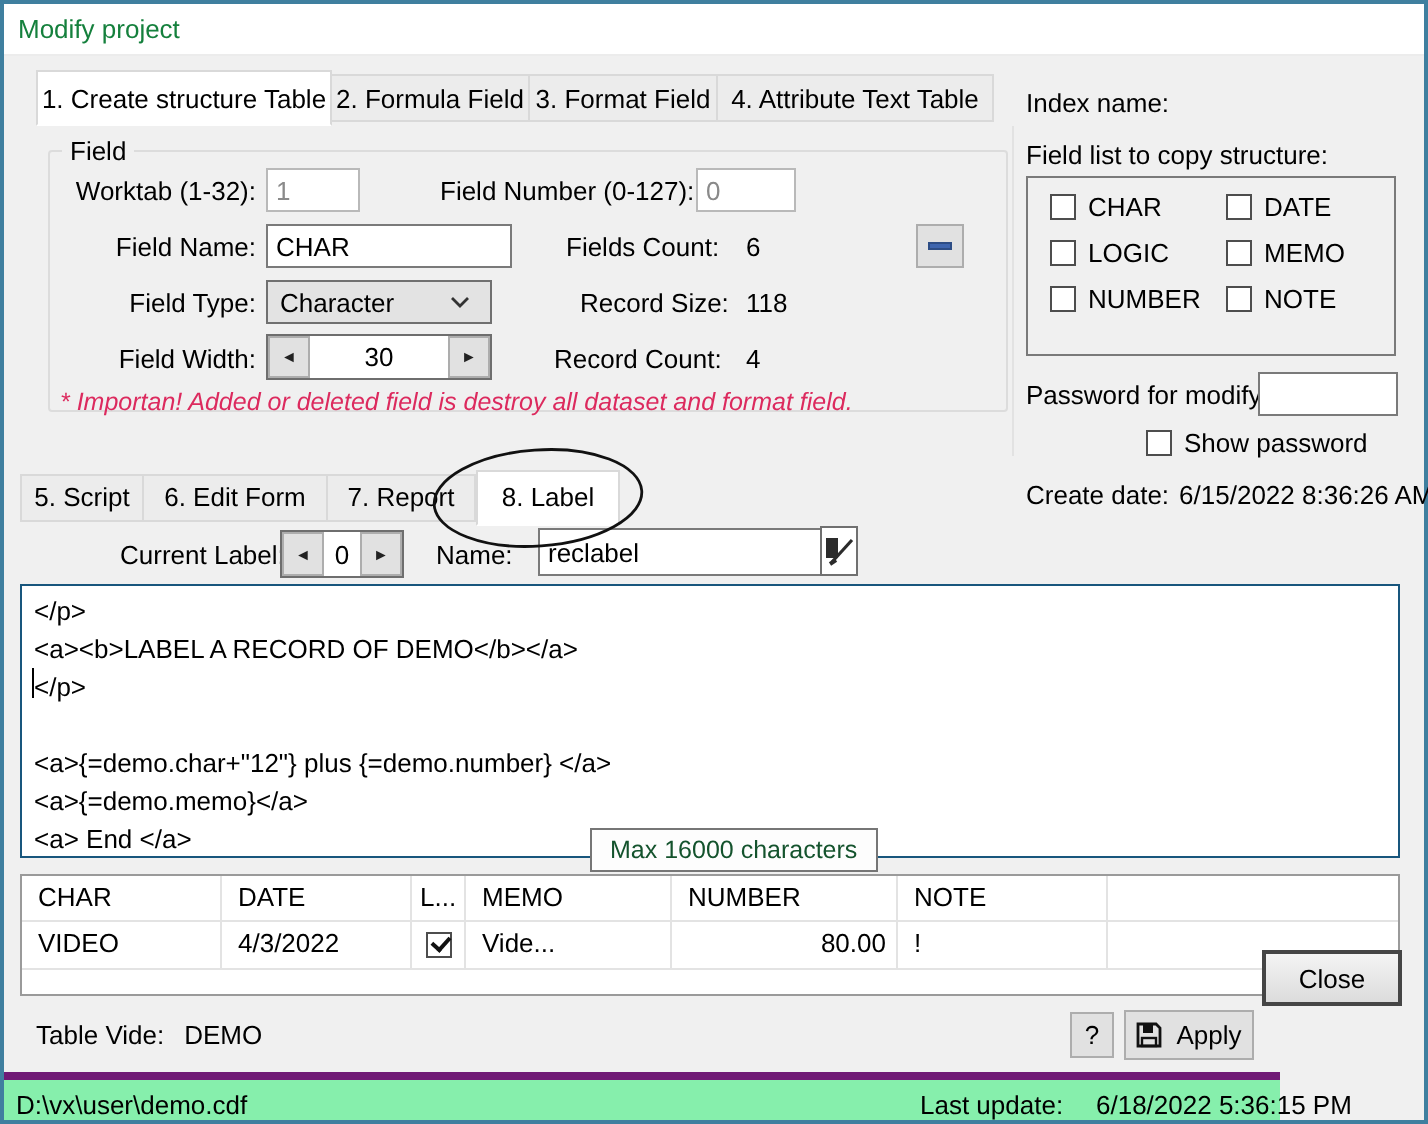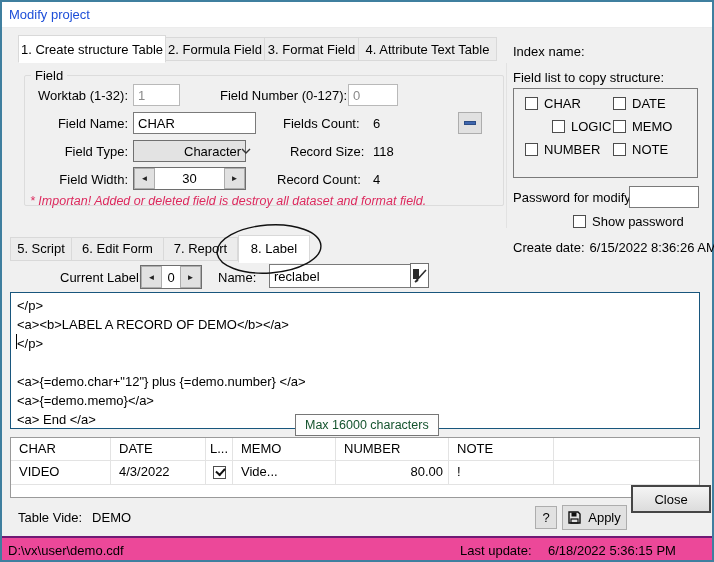--- a/index.html
+++ b/index.html
@@ -1,41 +1,41 @@
 <!DOCTYPE html>
 <html><head>
 <meta charset="utf-8">
 <style>
   * { margin:0; padding:0; box-sizing:border-box; font-family:"Liberation Sans", sans-serif; }
   html,body { width:714px; height:562px; background:#fff; overflow:hidden; }
   .window { position:absolute; inset:0; width:714px; height:562px; border:2px solid #3f7f9f; background:#f0f0f0; }
   .abs { position:absolute; }
   .titlebar { left:0; top:0; width:710px; height:26px; background:#fff; border-bottom:1px solid #ececec; }
-  .titlebar .t { position:absolute; left:7px; top:5px; font-size:13px; color:#1d4ed8; }
+  .titlebar .t { position:absolute; left:7px; top:5px; font-size:13px; color:#15803d; }
 
   
   .tabrow { display:flex; align-items:center; }
   .tab { height:24px; background:#ececec; border:1px solid #d9d9d9; border-left:none; font-size:13px;
          display:flex; align-items:center; justify-content:center; color:#000; white-space:nowrap; }
   .tab:first-child { border-left:1px solid #d9d9d9; }
   .tab.active { background:#fff; height:28px; border:1px solid #d9d9d9; border-bottom:1px solid #fff; z-index:2; }
 
   .vsep { width:1px; background:#e2e2e2; }
 
   fieldset.group { border:1px solid #dcdcdc; border-radius:2px; }
   fieldset.group legend { font-size:13px; padding:0 4px; margin-left:6px; color:#000; }
 
   .lbl { font-size:13px; color:#000; white-space:nowrap; }
   .lbl.r { text-align:right; }
   .val { font-size:13px; color:#000; white-space:nowrap; }
 
   input.tb { border:1px solid #7a7a7a; background:#fff; font-size:13px; padding:1px 4px; outline:none; }
   input.tb.dim { border-color:#b9b9b9; color:#8a8a8a; }
 
-  .combo { border:1px solid #707070; background:#e3e3e3; font-size:13px; display:flex; align-items:center;padding-left:44px; }
+  .combo { border:1px solid #707070; background:#e3e3e3; font-size:13px; display:flex; align-items:center; }
   .combo .ct { flex:1; padding-left:6px; }
   .combo .chev { width:20px; text-align:center; color:#333; font-size:11px; }
 
   .stepper { border:1px solid #6e6e6e; background:#fff; display:flex; align-items:stretch; }
   .stepper .sbtn { width:21px; background:#e1e1e1; border:1px solid #adadad; display:flex; align-items:center; justify-content:center;
                    font-size:8px; color:#222; cursor:default; }
   .stepper .sval { flex:1; display:flex; align-items:center; justify-content:center; font-size:13px; }
 
   .btn { background:#e1e1e1; border:1px solid #adadad; font-size:13px; display:flex; align-items:center; justify-content:center; color:#000; }
   .btn.default { background:linear-gradient(#f4f4f4,#dcdcdc); border:2px solid #454545; }
@@ -51,21 +51,21 @@
 
   .tooltip { background:#fdfdfd; border:1px solid #767676; color:#14532d; font-size:12.5px; padding:3px 9px; z-index:20; white-space:nowrap; }
 
   .grid { background:#fff; border:1px solid #9a9a9a; font-size:13px; }
   .grow { display:flex; }
   .gcell { border-right:1px solid #e3e3e3; border-bottom:1px solid #e3e3e3; padding:3px 0 3px 8px; white-space:nowrap; overflow:hidden; height:23px; }
   .gcell.num { text-align:right; padding-right:5px; padding-left:0; }
   .gcell.chk { display:flex; align-items:center; justify-content:center; padding:0; }
   .gcell.filler { border-right:none; }
 
-  .statusbar { left:0; top:534px; width:710px; height:24px; background:#ec4899; border-top:2px solid #701a75; }
+  .statusbar { left:0; top:534px; width:638px; height:24px; background:#86efac; border-top:4px solid #701a75; }
   .iconbtn { background:#fff; border:1px solid #707070; display:flex; align-items:center; justify-content:center; }
   svg { display:block; }
 </style>
 </head>
 <body>
 
 <div class="window">
 
   <div class="abs titlebar">
     <div class="t">Modify project</div>
@@ -136,21 +136,21 @@
   <div class="abs" style="left:511px; top:86px; width:185px; height:90px; border:1px solid #7a7a7a;"></div>
 
   <div class="abs" style="left:523px; top:94px; display:flex; gap:6px; align-items:center;">
     <span class="cb"></span>
       <span class="lbl">CHAR</span>
     </div>
   <div class="abs" style="left:611px; top:94px; display:flex; gap:6px; align-items:center;">
     <span class="cb"></span>
       <span class="lbl">DATE</span>
     </div>
-  <div class="abs" style="left:523px; top:117px; display:flex; gap:6px; align-items:center;margin-left:27px;">
+  <div class="abs" style="left:523px; top:117px; display:flex; gap:6px; align-items:center;">
     <span class="cb"></span>
       <span class="lbl">LOGIC</span>
     </div>
   <div class="abs" style="left:611px; top:117px; display:flex; gap:6px; align-items:center;">
     <span class="cb"></span>
       <span class="lbl">MEMO</span>
     </div>
   <div class="abs" style="left:523px; top:140px; display:flex; gap:6px; align-items:center;">
     <span class="cb"></span>
       <span class="lbl">NUMBER</span>
@@ -252,21 +252,21 @@
       <span>?</span>
     </div>
   <div class="abs btn" style="left:560px; top:503px; width:65px; height:25px; gap:7px;">
     <svg width="13" height="13" viewBox="0 0 13 13">
       <path d="M1 1 h9 l2 2 v9 h-11 z" fill="none" stroke="#111" stroke-width="1.4"></path>
       <rect x="3.5" y="1.5" width="5" height="4" fill="#111"></rect>
       <rect x="3" y="8" width="7" height="4" fill="none" stroke="#111" stroke-width="1.2"></rect>
     </svg>
     <span>Apply</span>
   </div>
-  <div class="abs btn default" style="left:629px; top:483px; width:80px; height:28px;">
+  <div class="abs btn default" style="left:629px; top:473px; width:70px; height:28px;">
       <span>Close</span>
     </div>
 
   <div class="abs statusbar">
     <div class="abs lbl" style="left:6px; top:5px;">D:\vx\user\demo.cdf</div>
     <div class="abs lbl" style="left:458px; top:5px;">Last update:</div>
     <div class="abs val" style="left:546px; top:5px;">6/18/2022 5:36:15 PM</div>
   </div>
 
 </div>

